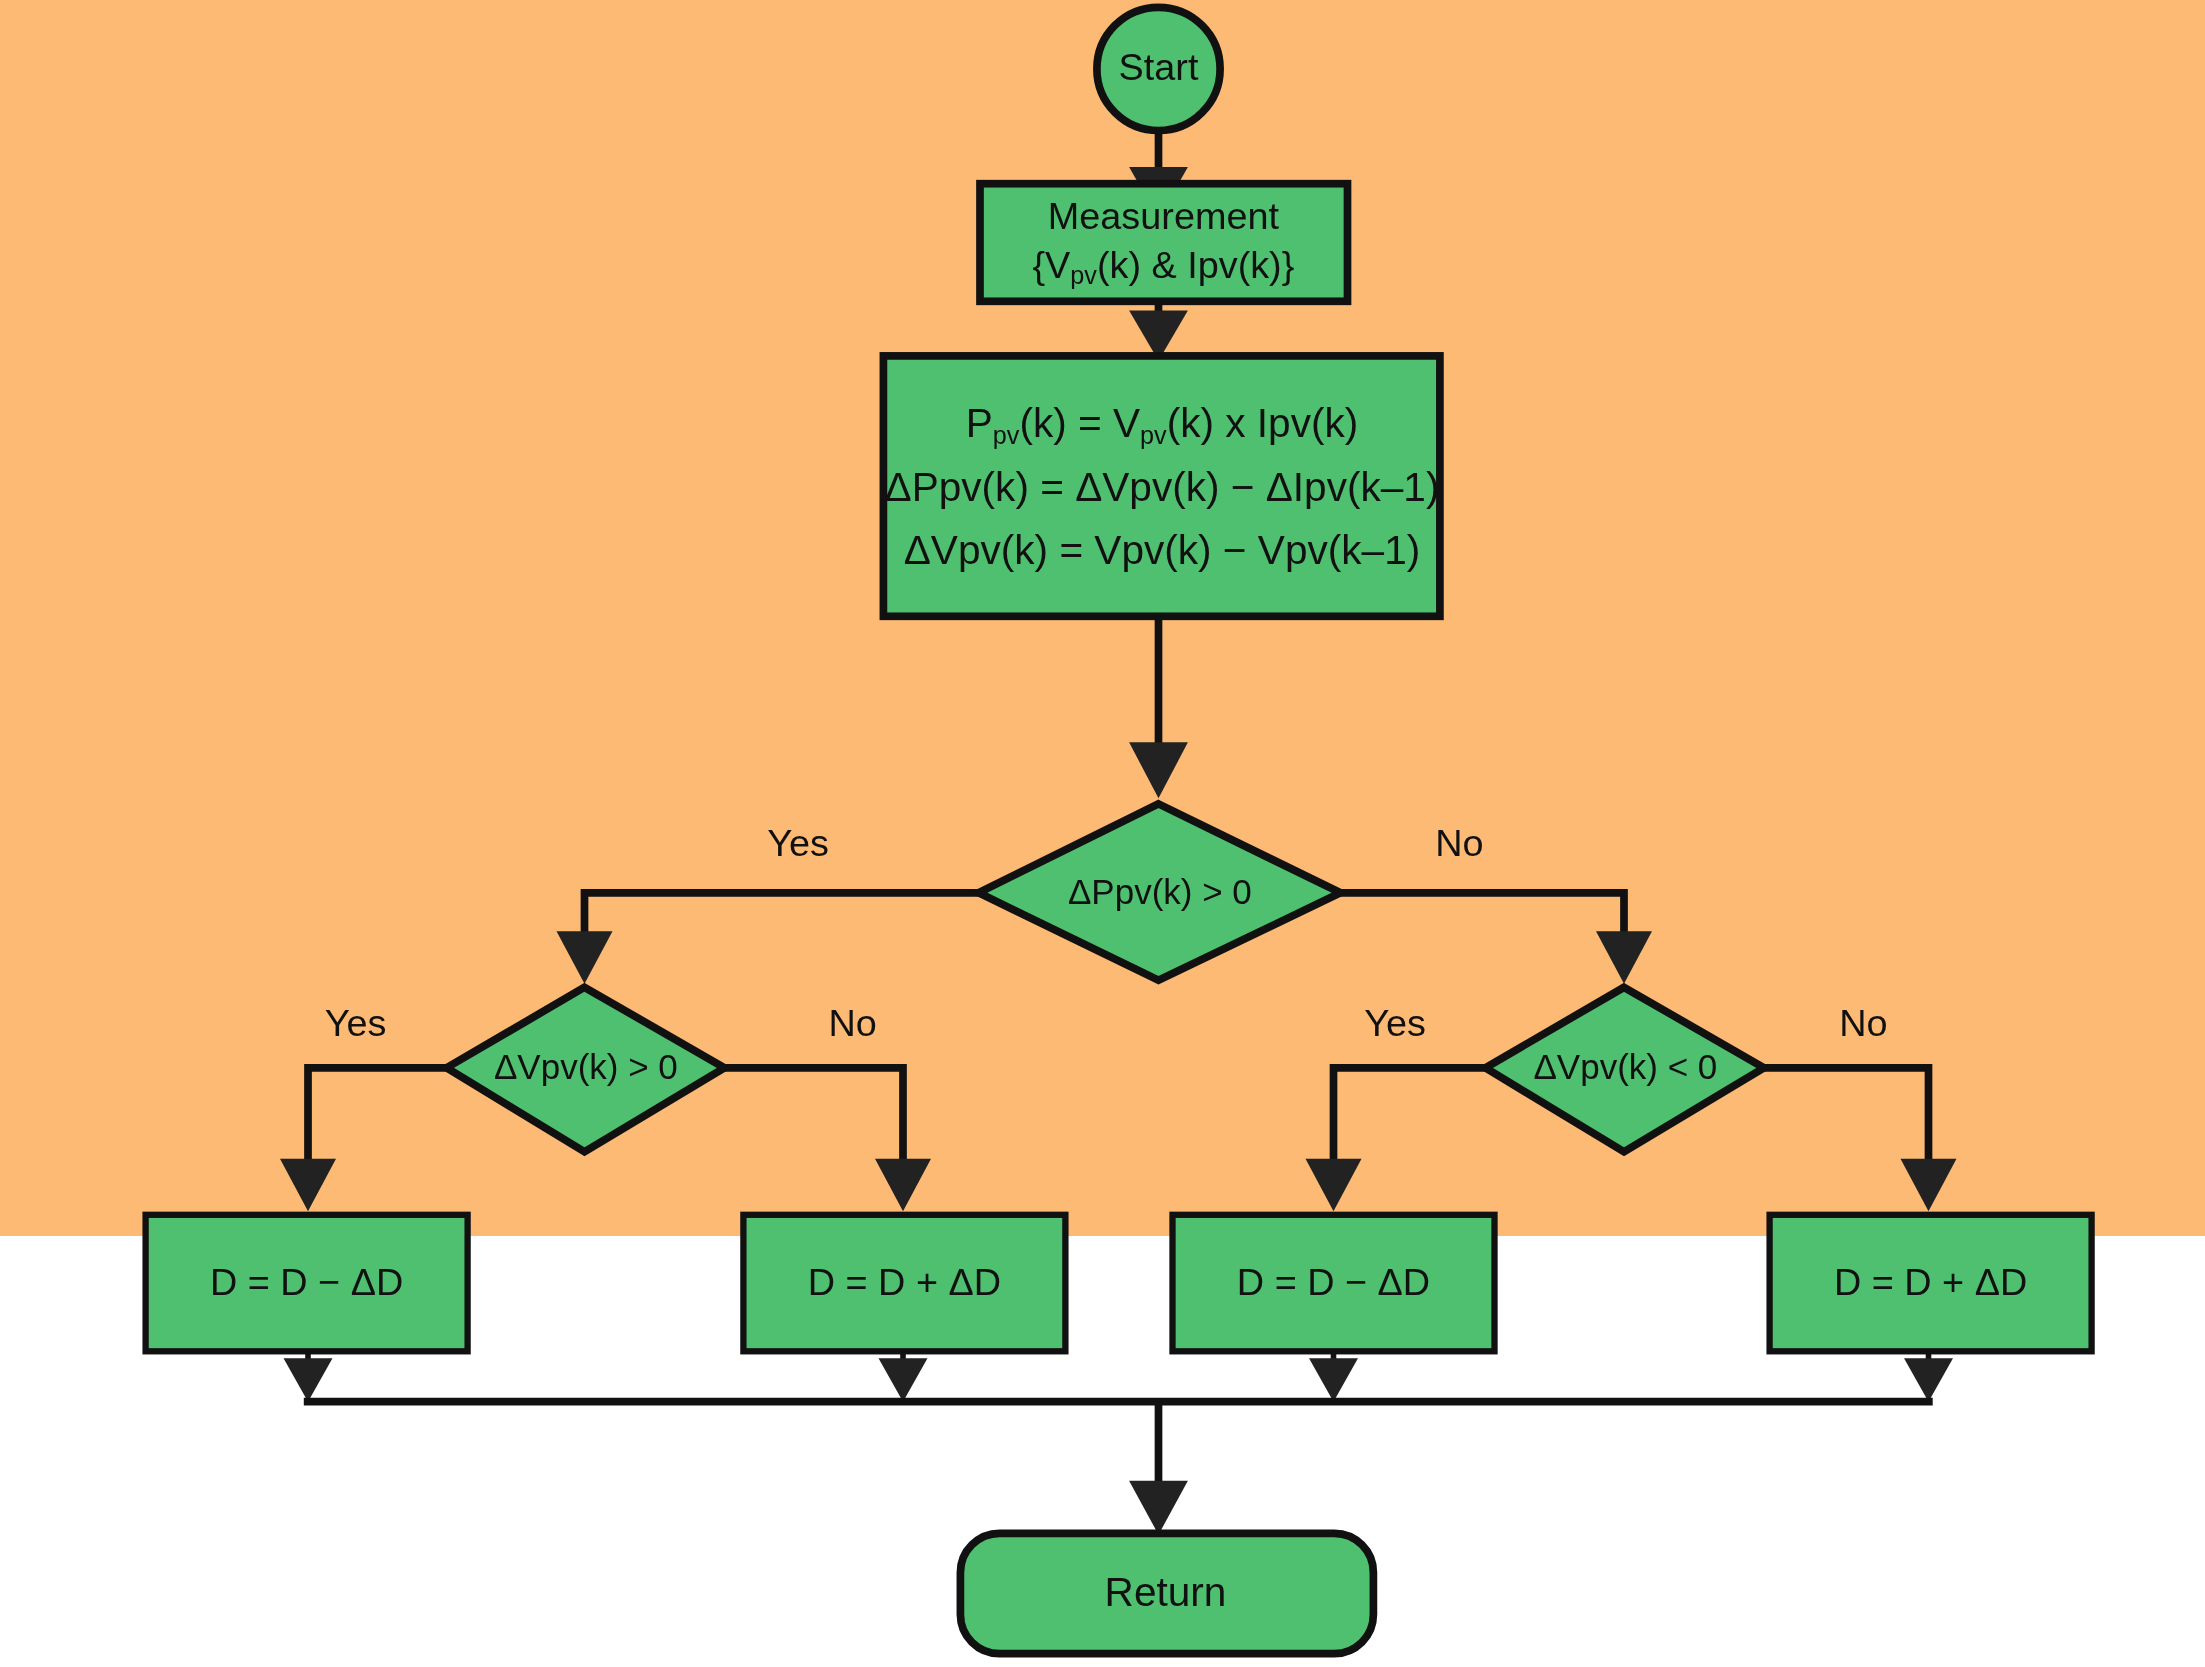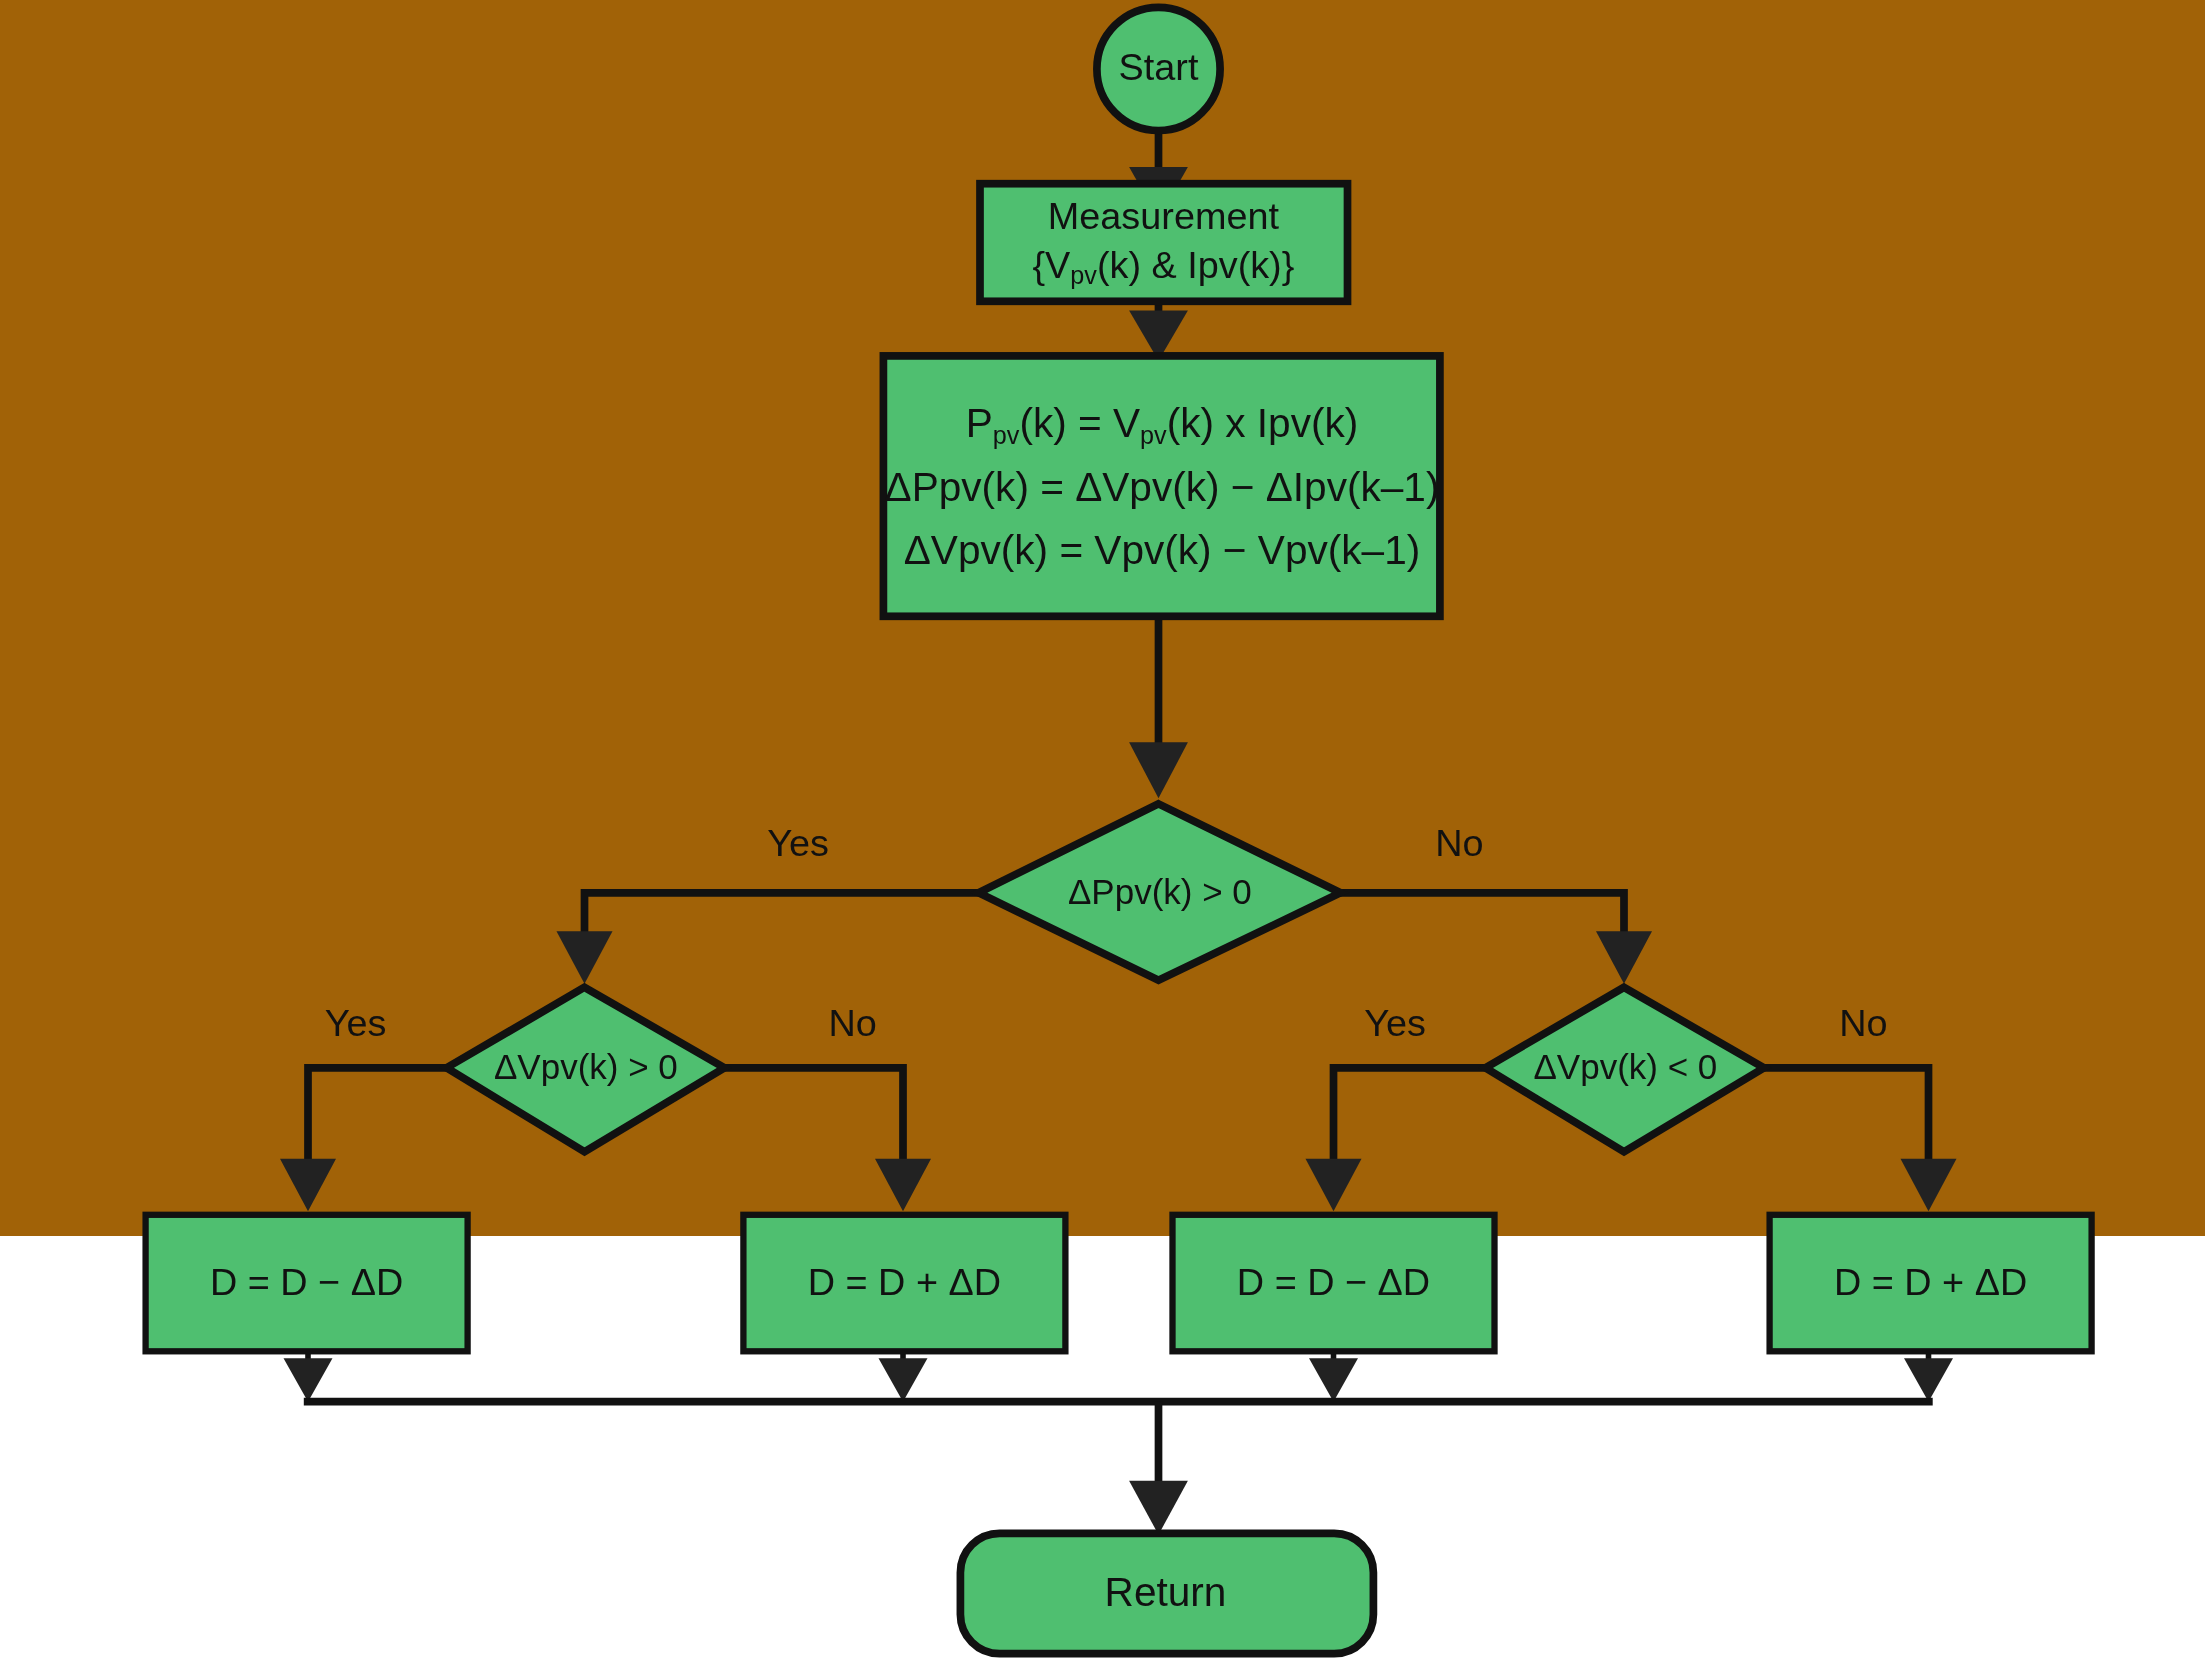--- a/index.html
+++ b/index.html
@@ -11,21 +11,21 @@
   body {
     font-family: "Liberation Sans", sans-serif;
     width: 2205px;
     height: 1668px;
     overflow: hidden;
   }
   #flowchart-root {
     position: relative;
     width: 2205px;
     height: 1236px;
-    background: #a16207;
+    background: #fdba74;
   }
   svg.chart-canvas {
     display: block;
     width: 2205px;
     height: 1668px;
   }
   .node-shape {
     stroke: #111111;
     stroke-linejoin: miter;
   }

